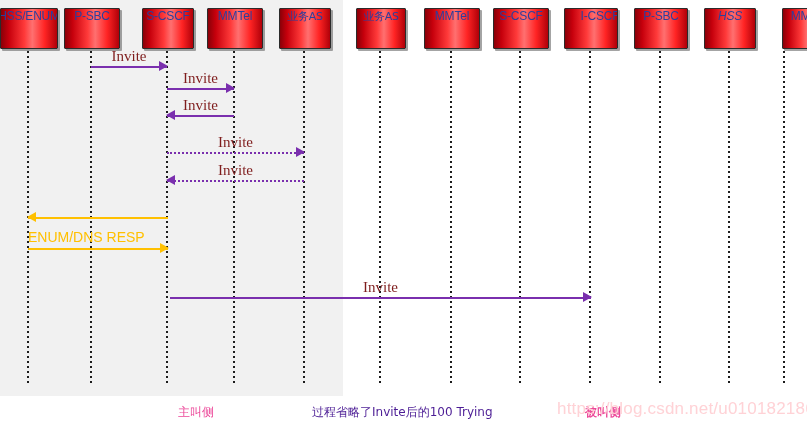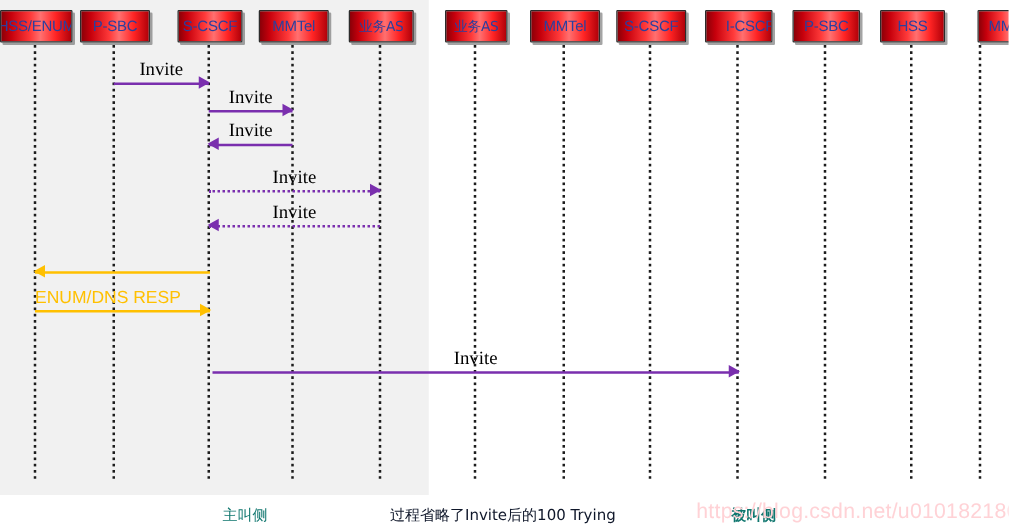--- a/index.html
+++ b/index.html
@@ -22,29 +22,29 @@
     position: absolute;
     left: 0;
     top: 0;
     width: 343px;
     height: 396px;
     background: #f1f1f1;
   }
   
   .node {
     position: absolute;
-    height: 26px;
+    height: 41px;
     border: 1px solid #2b2b2b;
     border-radius: 1px;
     background: linear-gradient(to right,
         #8a0008 0%, #c6000c 14%, #ff3a3a 42%, #ff7070 56%, #ff2424 78%, #b00009 100%);
     box-shadow: 2px 2px 0 rgba(90,90,90,0.55);
     box-sizing: border-box;
     display: flex;
-    align-items: center;
+    align-items: flex-start;
     justify-content: center;
     overflow: hidden;
   }
   .node-label {
     color: #2b3f9e;
     font-size: 12px;
     font-family: "Liberation Sans", sans-serif;
     white-space: nowrap;
     letter-spacing: -0.2px;
   }
@@ -95,21 +95,21 @@
     left: -1px;
     border-right: 9px solid #7a2fae;
   }
   .msg.orange.right .head { border-left-color: #ffc000; }
   .msg.orange.left .head { border-right-color: #ffc000; }
   .msg .caption {
     position: absolute;
     top: -4px;
     left: 50%;
     transform: translateX(-50%);
-    color: #000000;
+    color: #7f1d1d;
     font-family: "Liberation Serif", serif;
     font-size: 15px;
     white-space: nowrap;
     line-height: 16px;
   }
   .msg.orange .caption {
     color: #ffc000;
     font-family: "Liberation Sans", sans-serif;
     font-size: 14px;
     font-weight: 400;
@@ -118,26 +118,26 @@
   .msg.caption-left .caption {
     left: 0;
     transform: none;
   }
   
   .note {
     position: absolute;
     white-space: nowrap;
   }
   .note.red {
-    color: #0f766e;
+    color: #ec4899;
     font-family: "DejaVu Sans", sans-serif;
     font-size: 12px;
   }
   .note.dark {
-    color: #0f172a;
+    color: #4c1d95;
     font-family: "DejaVu Sans", sans-serif;
     font-size: 12px;
   }
   .watermark {
     position: absolute;
     color: #ffd2d6;
     font-family: "Liberation Sans", sans-serif;
     font-size: 17px;
     white-space: nowrap;
     letter-spacing: 0.2px;
@@ -188,21 +188,21 @@
       </div>
       <div class="node" style="left: 493px; top: 8px; width: 56px;">
         <span class="node-label">S-CSCF</span>
       </div>
       <div class="node" style="left: 564px; top: 8px; width: 54px; padding-left: 18px;">
         <span class="node-label">I-CSCF</span>
       </div>
       <div class="node" style="left: 634px; top: 8px; width: 54px;">
         <span class="node-label">P-SBC</span>
       </div>
-      <div class="node" style="left: 704px; top: 8px; width: 52px;">
+      <div class="node" style="left: 704px; top: 8px; width: 52px; font-style: italic;">
         <span class="node-label">HSS</span>
       </div>
       <div class="node" style="left: 762px; top: 8px; width: 45px; margin-left: 20px;">
         <span class="node-label">MME</span>
       </div>
     </div>
   <div id="messages">
       <div class="msg solid right" style="left: 91px; width: 76px; top: 52px;">
         <div class="line"></div>
         <div class="head"></div>

